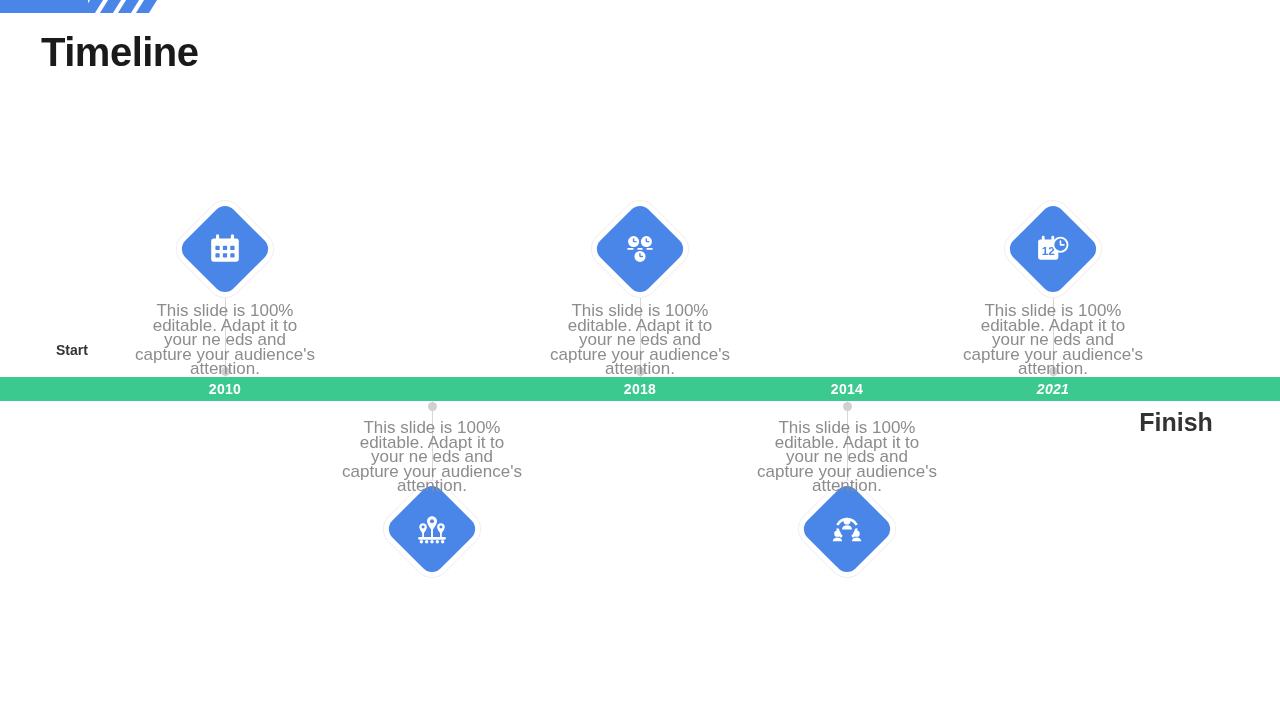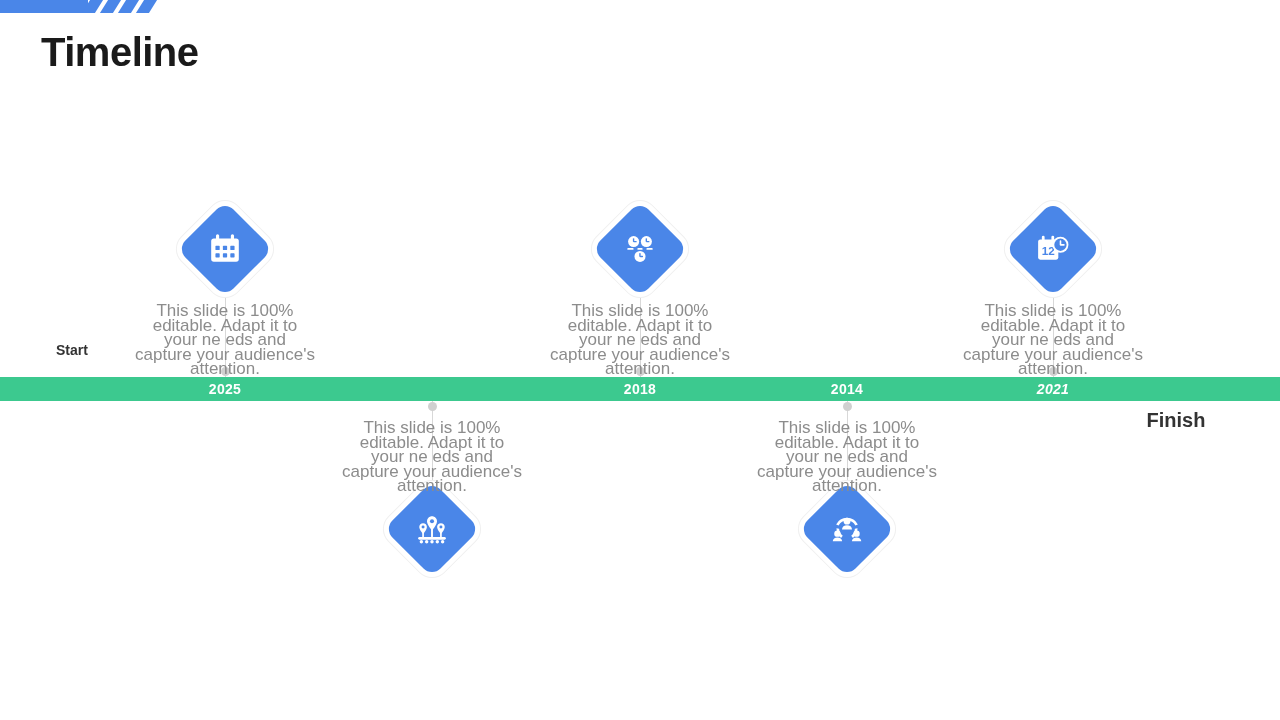--- a/index.html
+++ b/index.html
@@ -87,21 +87,21 @@
     top: 343px;
     font-size: 14px;
     font-weight: bold;
     color: #333333;
     line-height: 1;
   }
   #finish-label {
     position: absolute;
     left: 1176px;
     top: 410px;
-    font-size: 20px;
+    font-size: 25px;
     font-weight: bold;
     color: #333333;
     line-height: 1;
     transform: translateX(-50%);
   }
 
   
   .stem {
     position: absolute;
     width: 1px;
@@ -170,21 +170,21 @@
 </div>
 
 <div id="page-title">Timeline</div>
 
 <div id="timeline-bar"></div>
 
 <div id="start-label">Start</div>
 <div id="finish-label">Finish</div>
 
 <div id="milestones-layer">
-    <div class="year-label" style="left: 225px;">2025</div>
+    <div class="year-label" style="left: 225px;">2010</div>
     <div class="stem" style="left: 225px; top: 297px; height: 80px;"></div>
     <div class="stem-dot" style="left: 225px; top: 367px;"></div>
     <div class="diamond" style="left: 225px; top: 215px;"></div>
     <div class="diamond-wrap" style="left: 225px; top: 249px;">
       <div class="diamond-icon">
         <svg viewBox="0 0 32 32">
           <rect x="3" y="6" width="26" height="22" rx="2.5"></rect>
           <rect x="7.5" y="2" width="3" height="7" rx="1.5"></rect>
           <rect x="21.5" y="2" width="3" height="7" rx="1.5"></rect>
           <g fill="#4a86e8">

